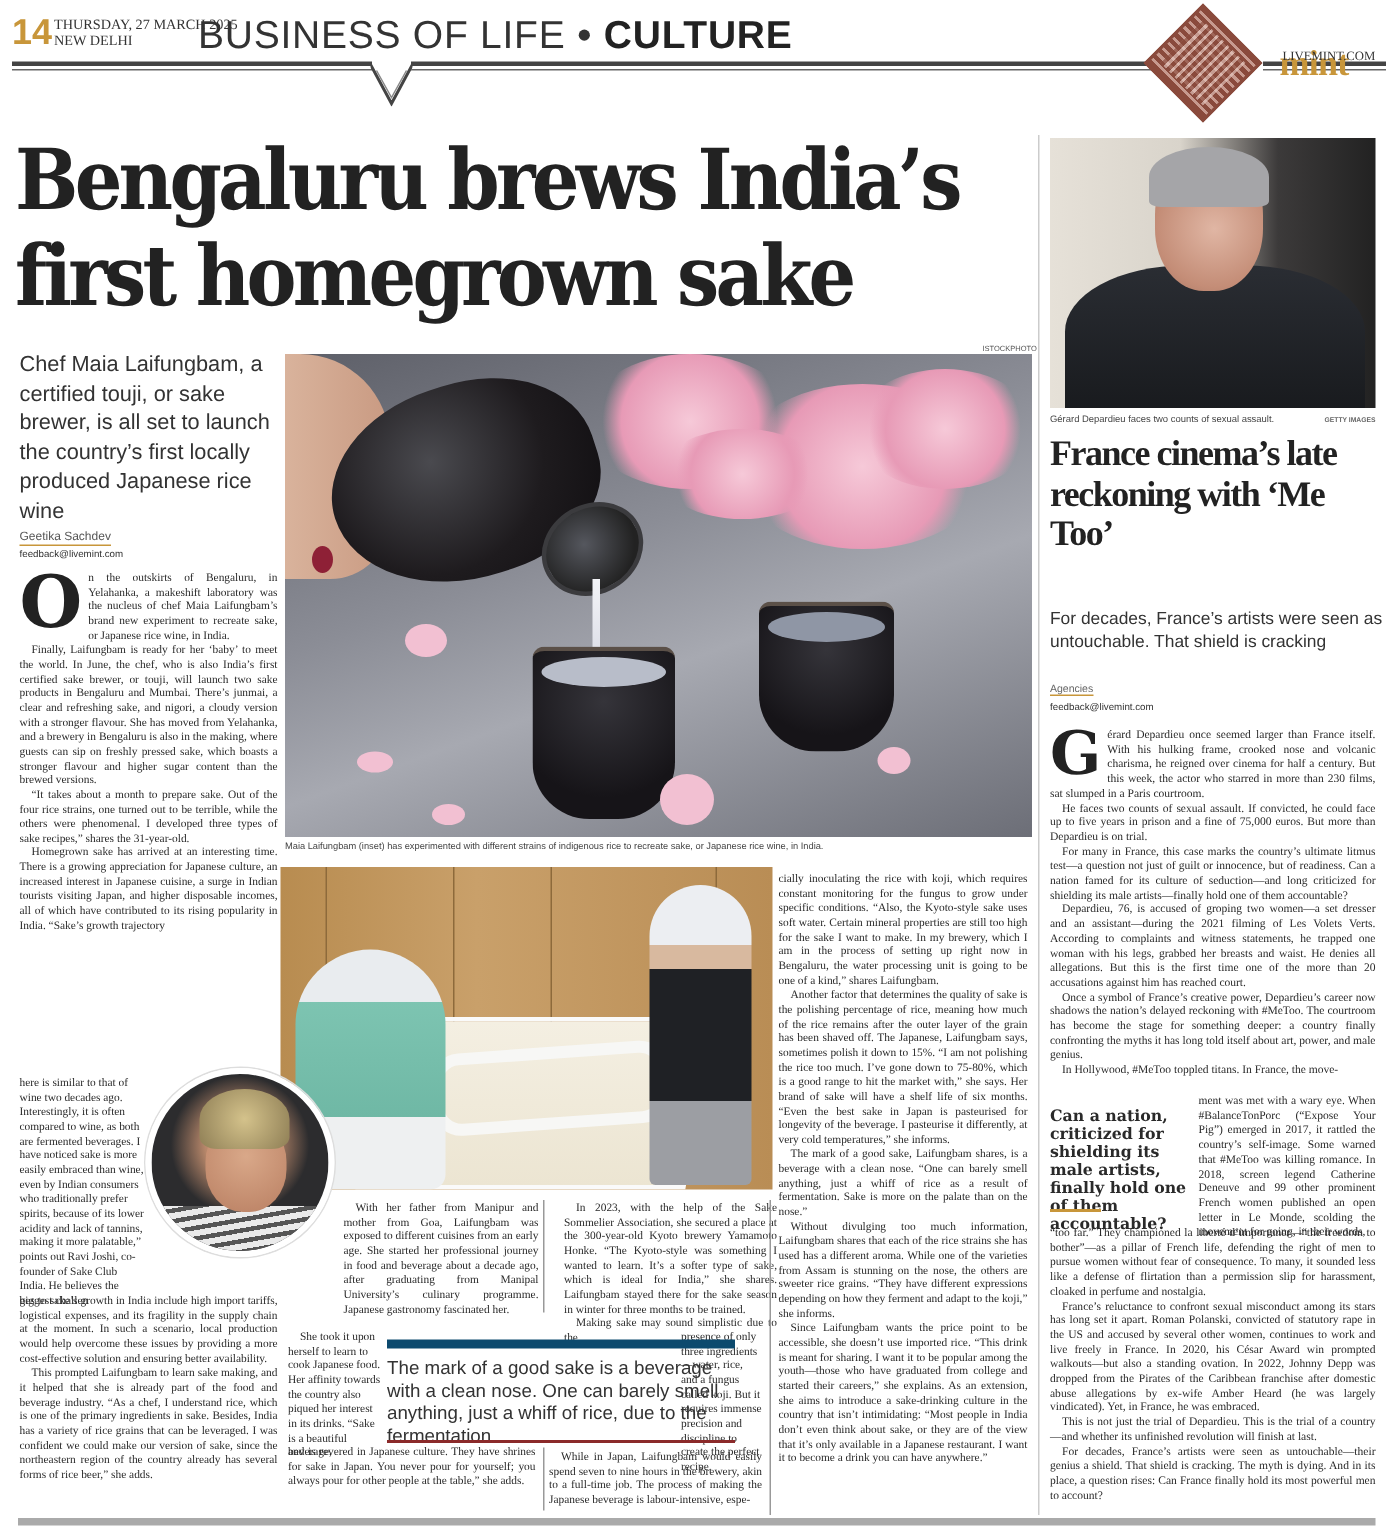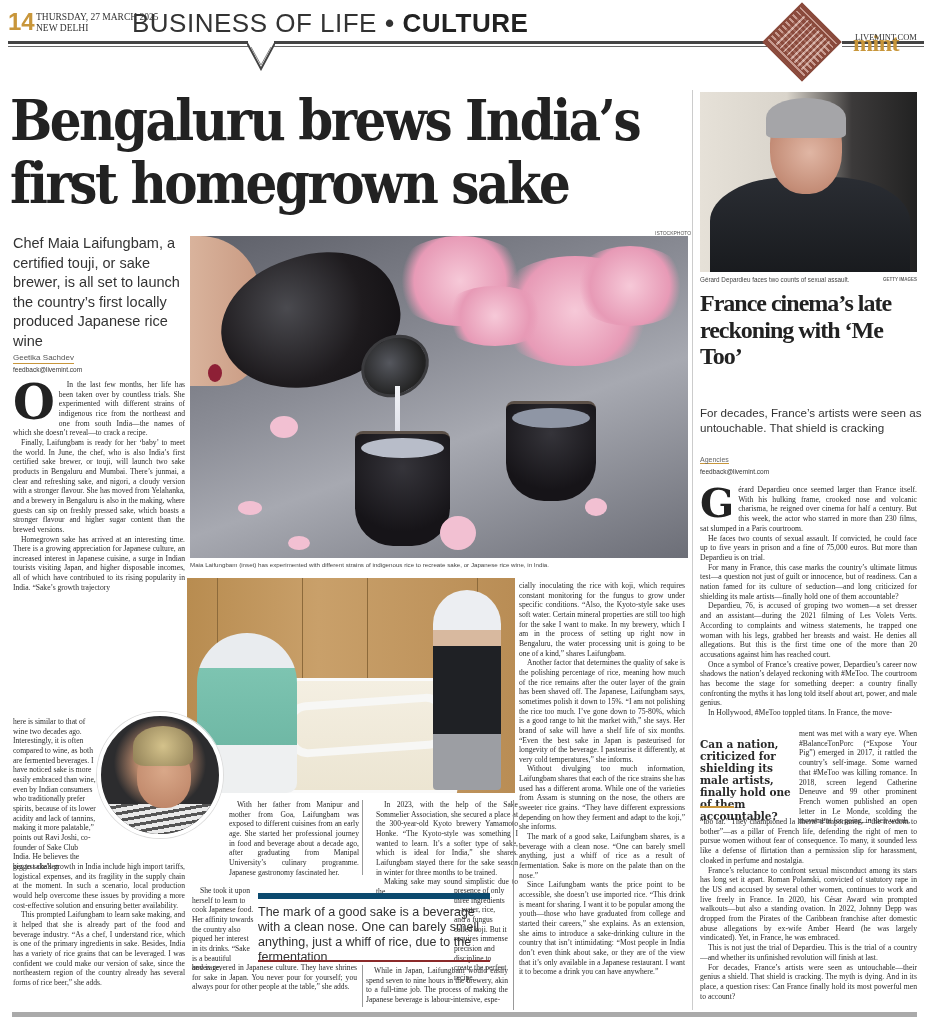--- a/index.html
+++ b/index.html
@@ -120,22 +120,23 @@
 </header>
 
 <h1 class="headline">Bengaluru brews India’s first homegrown sake</h1>
 
 <div class="standfirst">Chef Maia Laifungbam, a certified touji, or sake brewer, is all set to launch the country’s first locally produced Japanese rice wine</div>
 <div class="byline-name">Geetika Sachdev</div>
 <div class="byline-email">feedback@livemint.com</div>
 
 <div class="bodytext" style="left:13px; top:380px; width:172px;">
   <span class="dropcap">O</span>
-  <p>In the last few months, her life has been taken over by countless trials. She experimented with different strains of indigenous rice from the northeast and one from south India—the names of which she doesn’t reveal—to crack a recipe.</p>
+  <p class="noindent">n the outskirts of Bengaluru, in Yelahanka, a makeshift laboratory was the nucleus of chef Maia Laifungbam’s brand new experiment to recreate sake, or Japanese rice wine, in India.</p>
   <p>Finally, Laifungbam is ready for her ‘baby’ to meet the world. In June, the chef, who is also India’s first certified sake brewer, or touji, will launch two sake products in Bengaluru and Mumbai. There’s junmai, a clear and refreshing sake, and nigori, a cloudy version with a stronger flavour. She has moved from Yelahanka, and a brewery in Bengaluru is also in the making, where guests can sip on freshly pressed sake, which boasts a stronger flavour and higher sugar content than the brewed versions.</p>
+  <p>“It takes about a month to prepare sake. Out of the four rice strains, one turned out to be terrible, while the others were phenomenal. I developed three types of sake recipes,” shares the 31-year-old.</p>
   <p>Homegrown sake has arrived at an interesting time. There is a growing appreciation for Japanese culture, an increased interest in Japanese cuisine, a surge in Indian tourists visiting Japan, and higher disposable incomes, all of which have contributed to its rising popularity in India. “Sake’s growth trajectory</p>
 </div>
 
 <div class="bodytext" style="left:13px; top:717px; width:84px; text-align:left;">
   <p class="noindent">here is similar to that of wine two decades ago. Interestingly, it is often compared to wine, as both are fermented beverages. I have noticed sake is more easily embraced than wine, even by Indian consumers who traditionally prefer spirits, because of its lower acidity and lack of tannins, making it more palatable,” points out Ravi Joshi, co-founder of Sake Club India. He believes the biggest challen</p>
 </div>
 
 <div class="bodytext" style="left:13px; top:862px; width:172px;">
   <p class="noindent">ges to sake’s growth in India include high import tariffs, logistical expenses, and its fragility in the supply chain at the moment. In such a scenario, local production would help overcome these issues by providing a more cost-effective solution and ensuring better availability.</p>
   <p>This prompted Laifungbam to learn sake making, and it helped that she is already part of the food and beverage industry. “As a chef, I understand rice, which is one of the primary ingredients in sake. Besides, India has a variety of rice grains that can be leveraged. I was confident we could make our version of sake, since the northeastern region of the country already has several forms of rice beer,” she adds.</p>
@@ -208,22 +209,22 @@
 </div>
 
 <div class="pullquote">The mark of a good sake is a beverage with a clean nose. One can barely smell anything, just a whiff of rice, due to the fermentation</div>
 <div class="pullquote-rule"></div>
 
 <div class="vrule" style="left:513px; top:800px; height:210px;"></div>
 
 <div class="bodytext" style="left:519px; top:581px; width:166px;">
   <p class="noindent">cially inoculating the rice with koji, which requires constant monitoring for the fungus to grow under specific conditions. “Also, the Kyoto-style sake uses soft water. Certain mineral properties are still too high for the sake I want to make. In my brewery, which I am in the process of setting up right now in Bengaluru, the water processing unit is going to be one of a kind,” shares Laifungbam.</p>
   <p>Another factor that determines the quality of sake is the polishing percentage of rice, meaning how much of the rice remains after the outer layer of the grain has been shaved off. The Japanese, Laifungbam says, sometimes polish it down to 15%. “I am not polishing the rice too much. I’ve gone down to 75-80%, which is a good range to hit the market with,” she says. Her brand of sake will have a shelf life of six months. “Even the best sake in Japan is pasteurised for longevity of the beverage. I pasteurise it differently, at very cold temperatures,” she informs.</p>
+  <p>The mark of a good sake, Laifungbam shares, is a beverage with a clean nose. “One can barely smell anything, just a whiff of rice as a result of fermentation. Sake is more on the palate than on the nose.”</p>
   <p>Without divulging too much information, Laifungbam shares that each of the rice strains she has used has a different aroma. While one of the varieties from Assam is stunning on the nose, the others are sweeter rice grains. “They have different expressions depending on how they ferment and adapt to the koji,” she informs.</p>
-  <p>The mark of a good sake, Laifungbam shares, is a beverage with a clean nose. “One can barely smell anything, just a whiff of rice as a result of fermentation. Sake is more on the palate than on the nose.”</p>
   <p>Since Laifungbam wants the price point to be accessible, she doesn’t use imported rice. “This drink is meant for sharing. I want it to be popular among the youth—those who have graduated from college and started their careers,” she explains. As an extension, she aims to introduce a sake-drinking culture in the country that isn’t intimidating: “Most people in India don’t even think about sake, or they are of the view that it’s only available in a Japanese restaurant. I want it to become a drink you can have anywhere.”</p>
 </div>
 
 <div class="vrule" style="left:692px; top:90px; height:920px; background:#ccc;"></div>
 
 <div class="dep-photo">
   <div class="dep-body"></div>
   <div class="dep-head"></div>
   <div class="dep-hair"></div>
 </div>

